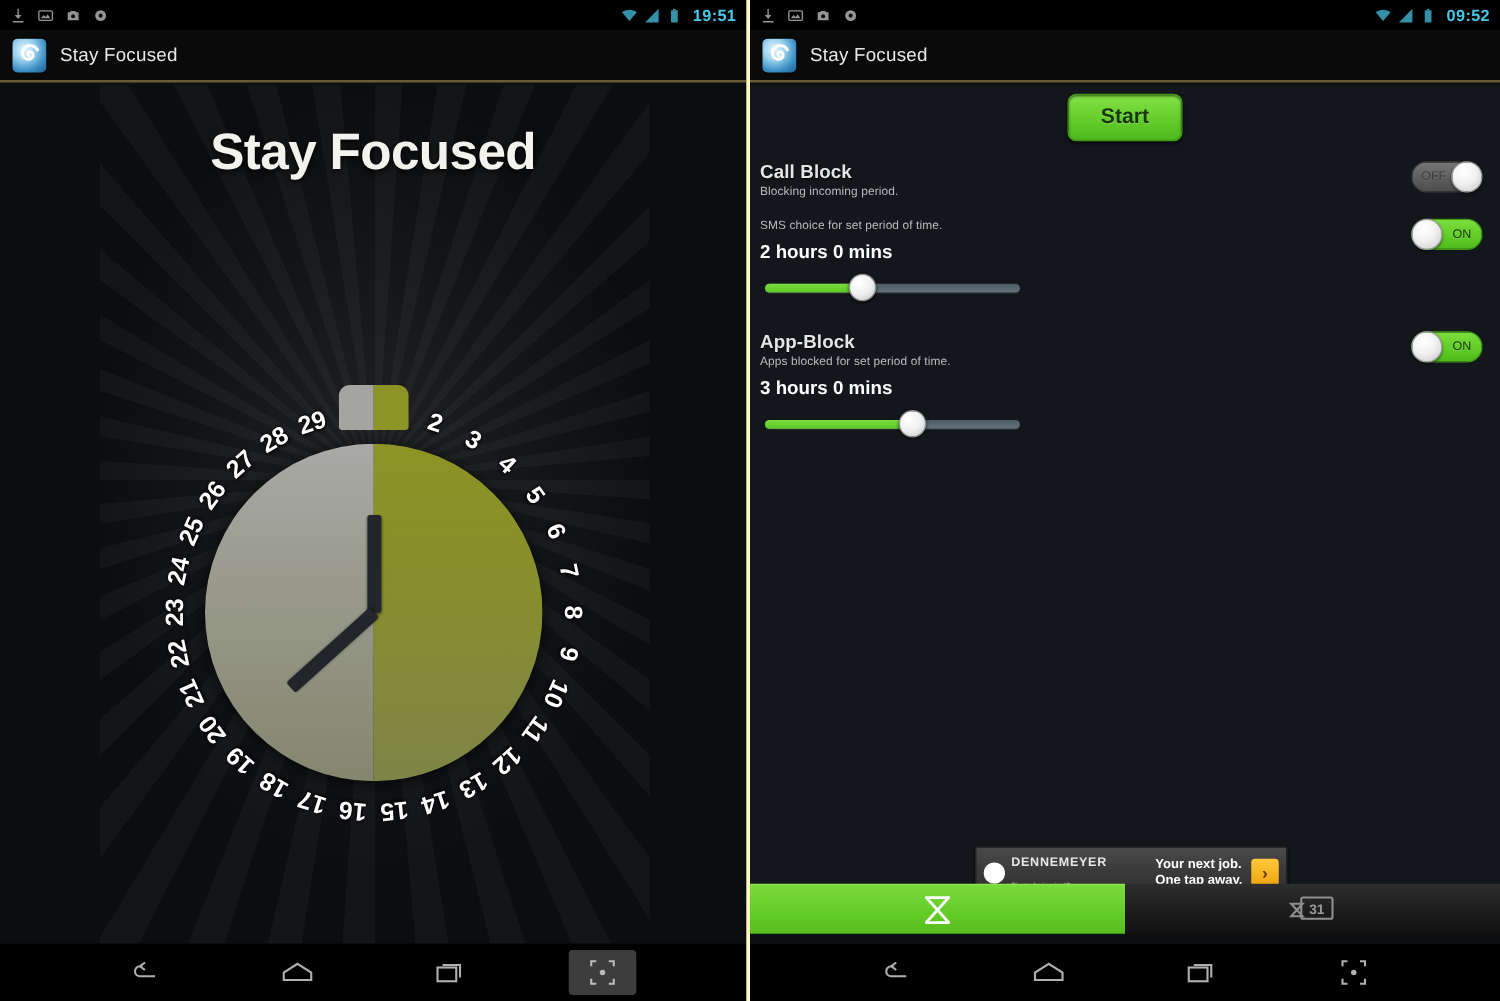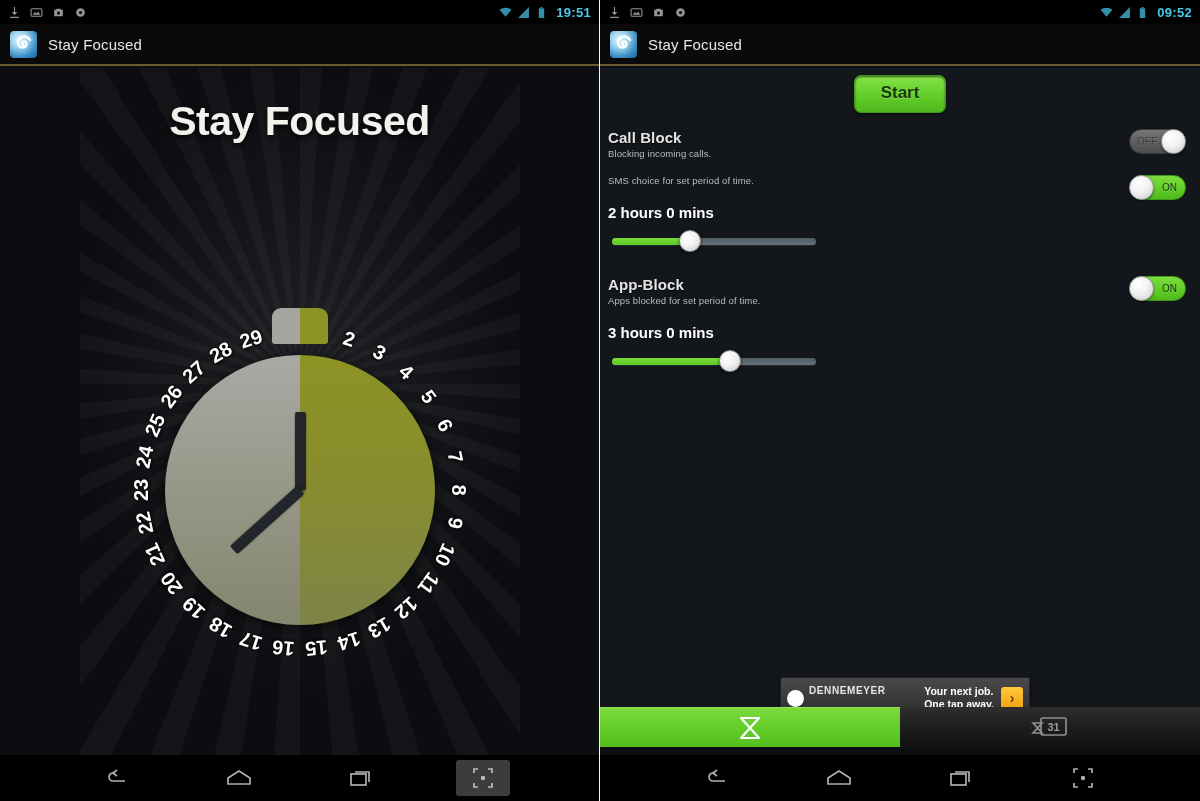--- a/index.html
+++ b/index.html
@@ -1,21 +1,21 @@
 <!DOCTYPE html>
 <html><head>
 <meta charset="utf-8">
 <style>
   * { margin:0; padding:0; box-sizing:border-box; }
   html,body { width:1200px; height:801px; background:#000; overflow:hidden;
               font-family:"Liberation Sans", sans-serif; }
 
   .screens { display:flex; width:1200px; height:801px; }
   .screen { width:600px; height:801px; position:relative; background:#0c0f12; overflow:hidden; }
-  .screen.left  { border-right:1px solid #fef9c3; }
+  .screen.left  { border-right:3px solid #fef9c3; }
 
   
   .statusbar { height:24px; background:#000; display:flex; align-items:center;
                padding:0 8px; position:relative; z-index:30; }
   .sb-left  { display:flex; align-items:center; gap:9px; }
   .sb-right { margin-left:auto; display:flex; align-items:center; gap:5px; }
   .sb-ico { width:13px; height:13px; opacity:.72; display:block; }
   .sb-time { color:#48c8e8; font-size:13px; font-weight:bold; letter-spacing:.3px;
              margin-left:3px; }
 
@@ -71,21 +71,21 @@
   .start-btn { display:inline-block; padding:7px 26px 9px; border-radius:7px;
                background:linear-gradient(180deg,#86e148 0%, #64cf2c 52%, #4fb81e 100%);
                color:#17360a; font-size:17px; font-weight:bold;
                border:1px solid #3f9a16; box-shadow:0 1px 2px rgba(0,0,0,.6) inset,0 2px 3px rgba(0,0,0,.5);
                text-shadow:0 1px 0 rgba(255,255,255,.25); }
 
   .block { position:relative; padding:0 18px 0 8px; margin-top:14px; }
   .block-head { color:#e5e5e5; font-size:15px; font-weight:bold; letter-spacing:.1px;
                 text-shadow:0 1px 1px #000; }
   .block-sub { color:#b9bcbd; font-size:9.5px; margin-top:2px; letter-spacing:.1px; }
-  .block-dur { color:#fff; font-size:15px; font-weight:bold; margin-top:18px; }
+  .block-dur { color:#fff; font-size:15px; font-weight:bold; margin-top:7px; }
 
   .toggle { position:absolute; right:14px; top:-2px; width:57px; height:25px;
             border-radius:13px; display:flex; align-items:center; }
   .toggle .tlabel { position:absolute; font-size:10px; font-weight:normal; }
   .toggle .tknob { position:absolute; width:25px; height:25px; border-radius:50%;
                    background:radial-gradient(circle at 38% 30%, #ffffff 0%, #f2f2f2 45%, #c9c9c9 100%);
                    border:1px solid #9a9a9a; box-shadow:0 1px 2px rgba(0,0,0,.6); }
   .toggle.off { background:linear-gradient(180deg,#777 0%,#5b5b5b 60%,#4e4e4e 100%);
                 border:1px solid #3a3a3a; }
   .toggle.off .tlabel { left:7px; color:#3b3b3b; text-shadow:0 1px 0 rgba(255,255,255,.12); }
@@ -307,21 +307,21 @@
       <span class="app-title">Stay Focused</span>
     </div>
 
     <div class="settings">
       <div class="startrow">
         <span class="start-btn">Start</span>
       </div>
 
       <div class="block" style="margin-top:16px;">
         <div class="block-head">Call Block</div>
-        <div class="block-sub">Blocking incoming calls.</div>
+        <div class="block-sub">Blocking incoming period.</div>
         <div class="toggle off" style="top:0;">
           <span class="tlabel">OFF</span>
           <span class="tknob"></span>
         </div>
       </div>
 
       <div class="block" style="margin-top:16px;">
         <div class="block-sub">SMS choice for set period of time.</div>
         <div class="block-dur">2 hours 0 mins</div>
         <div class="toggle on" style="top:0;">

